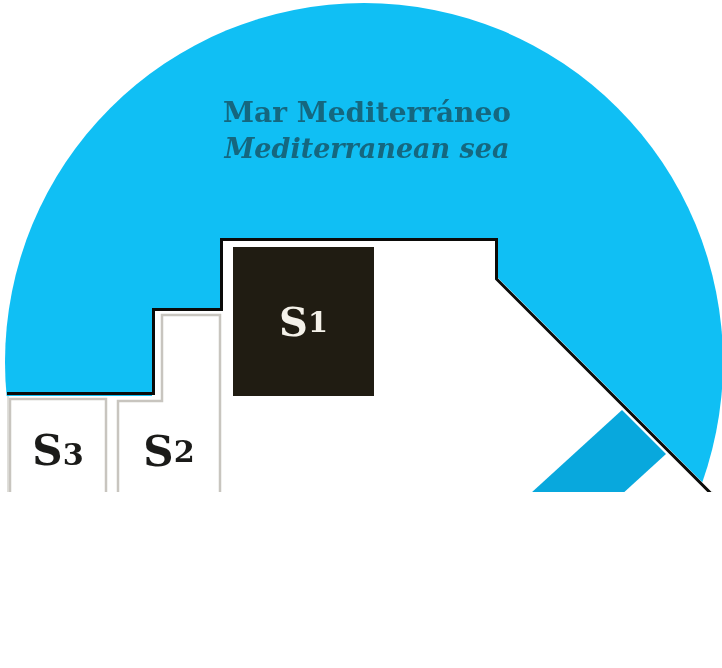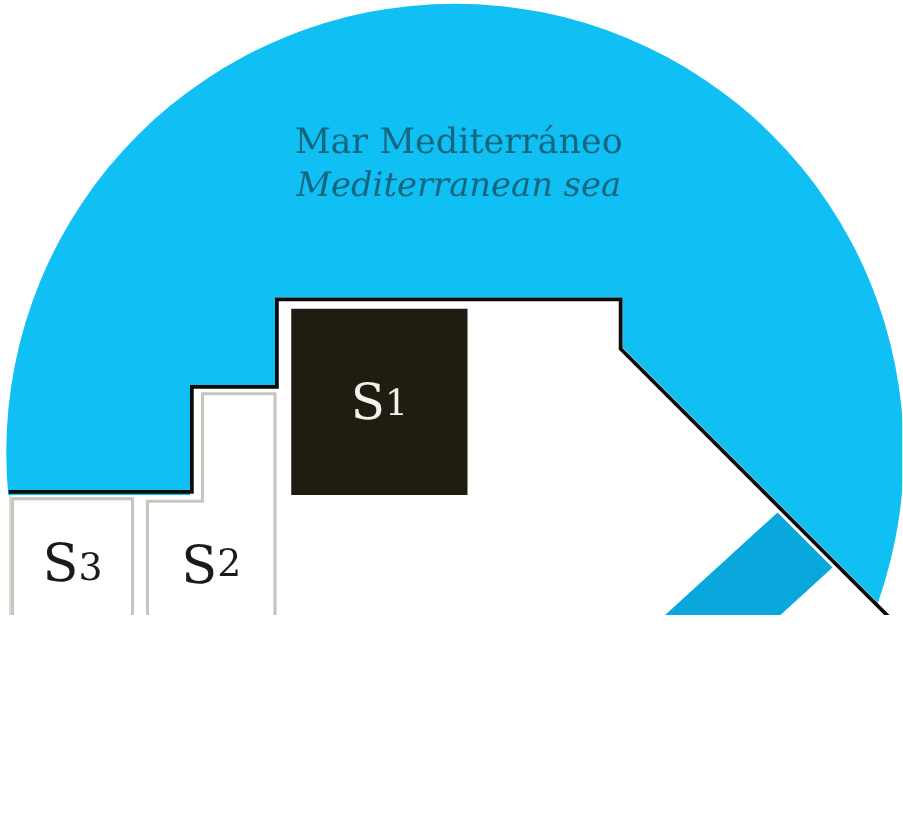--- a/index.html
+++ b/index.html
@@ -1,19 +1,20 @@
 <!DOCTYPE html>
 <html style="--c-sea: #10bff4; --c-ramp: #08a8dd; --c-land: #ffffff; --c-coast_border: #0b0b09; --c-edge_light: #d9d8d3; --c-zone_s1_fill: #201c12; --c-zone_s1_text: #f4f1e9; --c-zone_box_border: #c8c5bf; --c-zone_text: #1b1b19; --c-title_text: #15677f;"><head>
 <meta charset="utf-8">
 <style>
   html,body{margin:0;padding:0;background:#ffffff;}
   .stage{
     position:relative;width:722px;height:492px;overflow:hidden;
     font-family:"DejaVu Serif","Liberation Serif",serif;
     background:#ffffff;
+    font-weight:bold;
   }
   .map-svg{position:absolute;left:0;top:0;}
   .sea{fill:var(--c-sea);}
   .land{fill:var(--c-land);}
   .edge-light{fill:none;stroke:var(--c-edge_light);stroke-width:1.6px;}
   .coast{fill:none;stroke:var(--c-coast_border);stroke-width:3px;stroke-linejoin:miter;}
   .ramp{fill:var(--c-ramp);}
   .zone-s1-fill{fill:var(--c-zone_s1_fill);}
   .zone-box{fill:var(--c-land);stroke:var(--c-zone_box_border);stroke-width:2.5px;}
 

